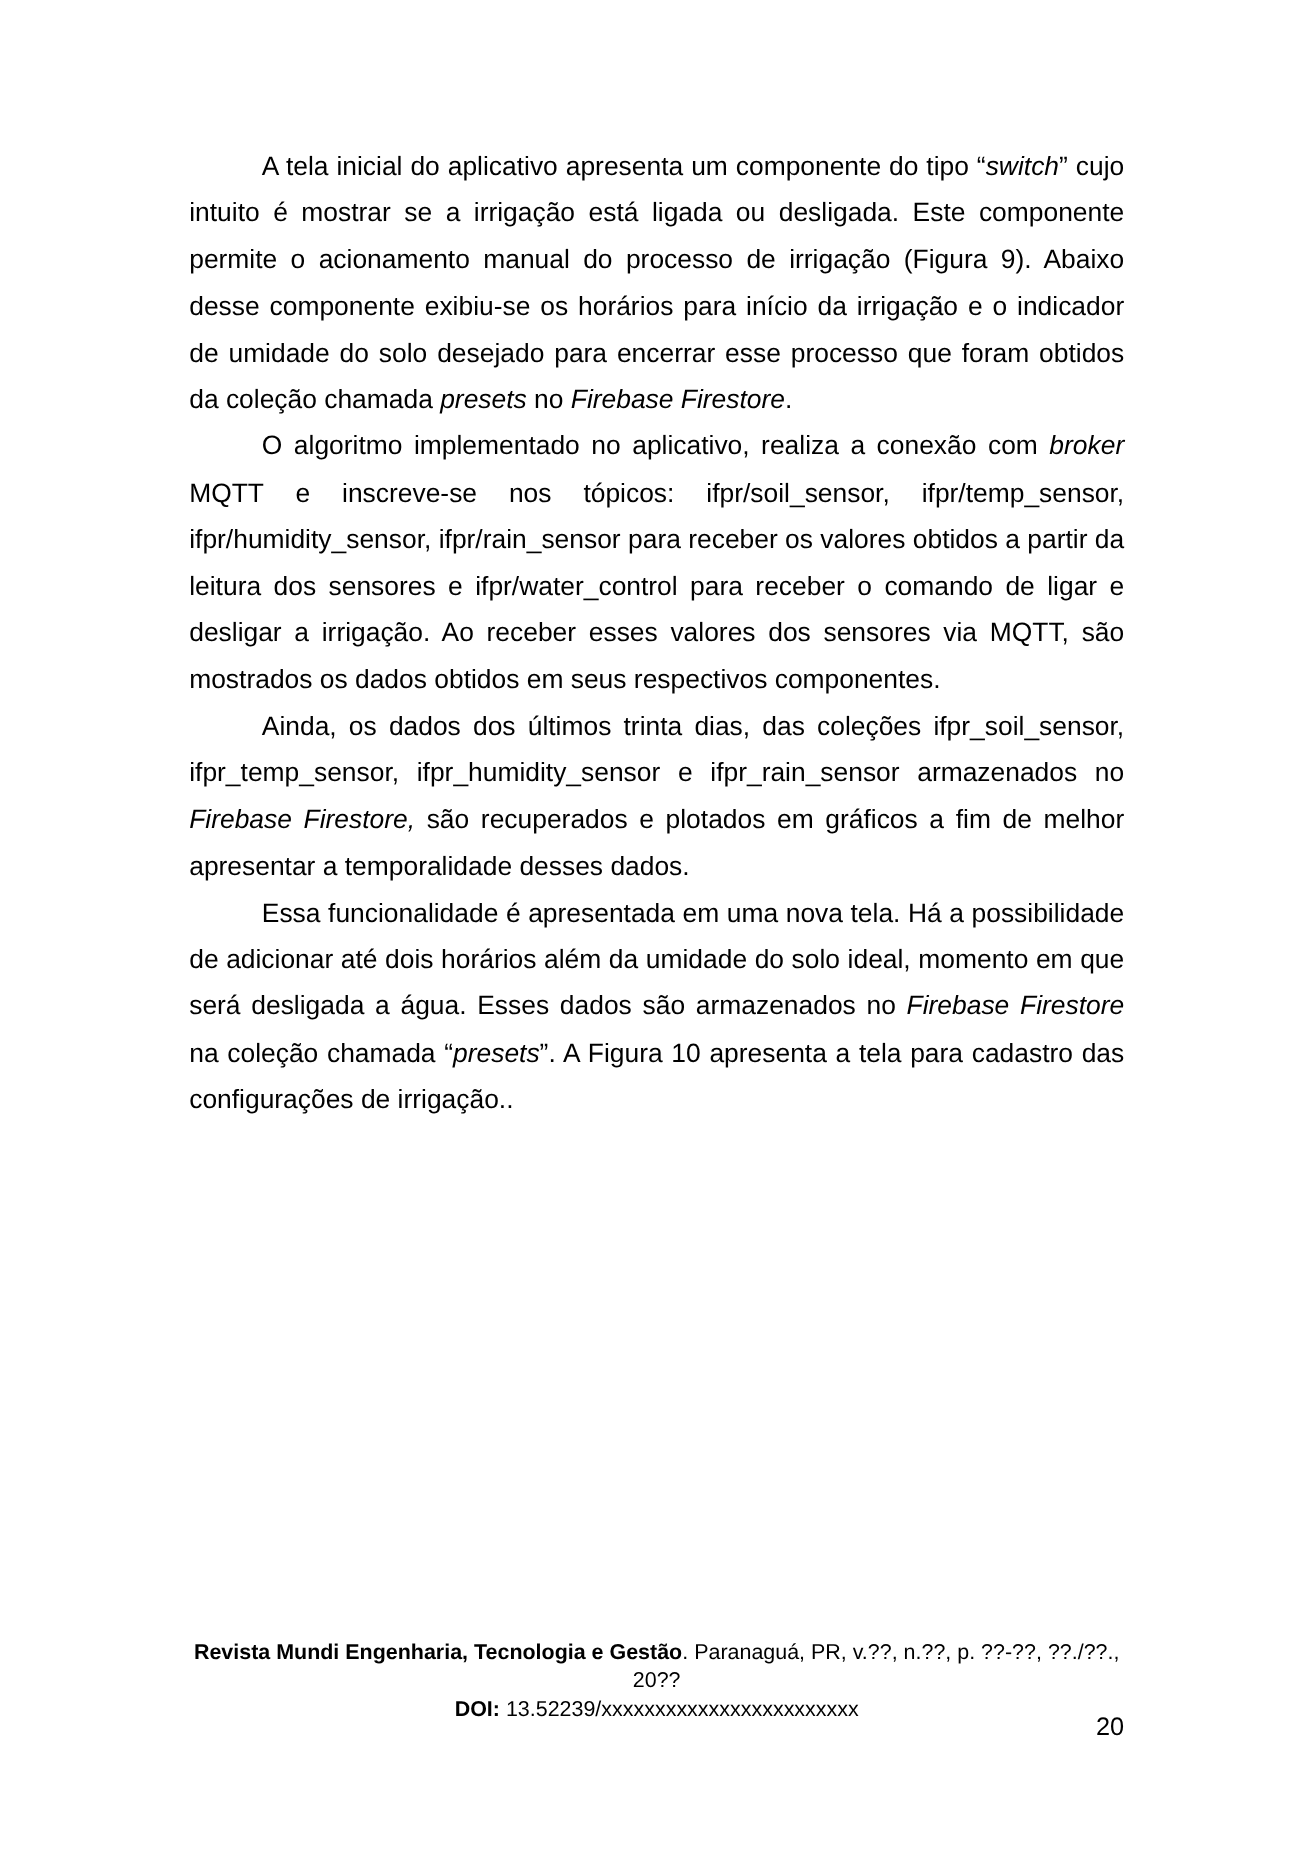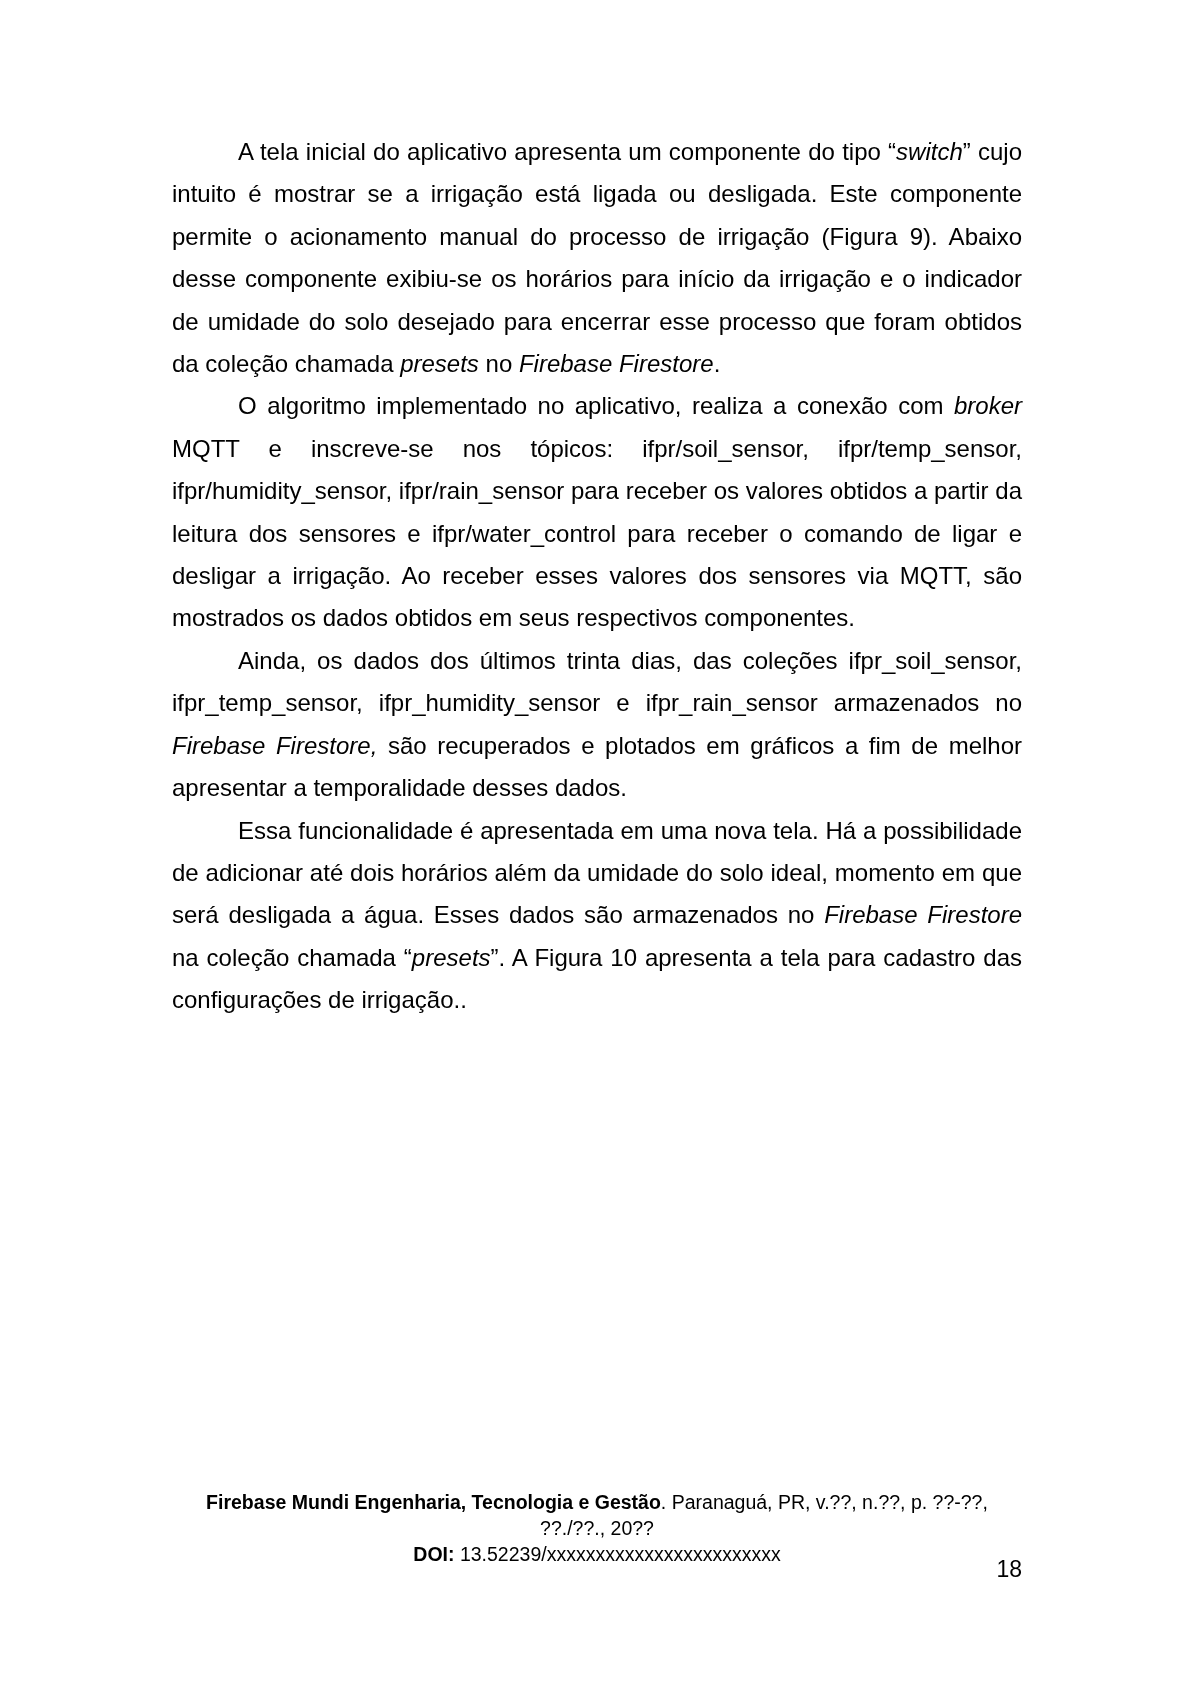--- a/index.html
+++ b/index.html
@@ -54,19 +54,19 @@
 <div class="page">
 
   <main class="content">
     <p><span>A tela inicial do aplicativo apresenta um componente do tipo “</span><span class="i">switch</span><span>” cujo intuito é mostrar se a irrigação está ligada ou desligada. Este componente permite o acionamento manual do processo de irrigação (Figura 9). Abaixo desse componente exibiu-se os horários para início da irrigação e o indicador de umidade do solo desejado para encerrar esse processo que foram obtidos da coleção chamada </span><span class="i">presets</span><span> no </span><span class="i">Firebase Firestore</span><span>.</span></p>
     <p><span>O algoritmo implementado no aplicativo, realiza a conexão com </span><span class="i">broker</span><span> MQTT e inscreve-se nos tópicos: </span><span class="m">ifpr/soil_sensor,</span><span> </span><span class="m">ifpr/temp_sensor,</span><span> </span><span class="m">ifpr/humidity_sensor,</span><span> </span><span class="m">ifpr/rain_sensor</span><span> para receber os valores obtidos a partir da leitura dos sensores e </span><span class="m">ifpr/water_control</span><span> para receber o comando de ligar e desligar a irrigação. Ao receber esses valores dos sensores via MQTT, são mostrados os dados obtidos em seus respectivos componentes.</span></p>
     <p><span>Ainda, os dados dos últimos trinta dias, das coleções </span><span class="m">ifpr_soil_sensor,</span><span> </span><span class="m">ifpr_temp_sensor,</span><span> </span><span class="m">ifpr_humidity_sensor</span><span> e </span><span class="m">ifpr_rain_sensor</span><span> armazenados no </span><span class="i">Firebase Firestore,</span><span> são recuperados e plotados em gráficos a fim de melhor apresentar a temporalidade desses dados.</span></p>
     <p><span>Essa funcionalidade é apresentada em uma nova tela. Há a possibilidade de adicionar até dois horários além da umidade do solo ideal, momento em que será desligada a água. Esses dados são armazenados no </span><span class="i">Firebase Firestore</span><span> na coleção chamada “</span><span class="i">presets</span><span>”. A Figura 10 apresenta a tela para cadastro das configurações de irrigação..</span></p>
   </main>
 
   <footer class="footer">
-    <div><span class="b">Firebase Mundi Engenharia, Tecnologia e Gestão</span><span>. Paranaguá, PR, v.??, n.??, p. ??-??, ??./??., 20??</span></div>
+    <div><span class="b">Revista Mundi Engenharia, Tecnologia e Gestão</span><span>. Paranaguá, PR, v.??, n.??, p. ??-??, ??./??., 20??</span></div>
     <div><span class="b">DOI: </span><span>13.52239/xxxxxxxxxxxxxxxxxxxxxxxx</span></div>
   </footer>
 
-  <div class="pagenum">18</div>
+  <div class="pagenum">20</div>
 
 </div>
 
 </body></html>

